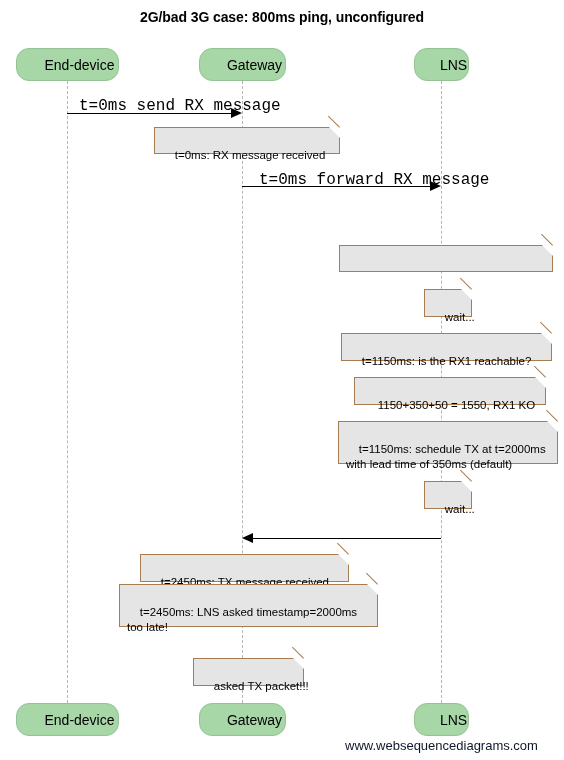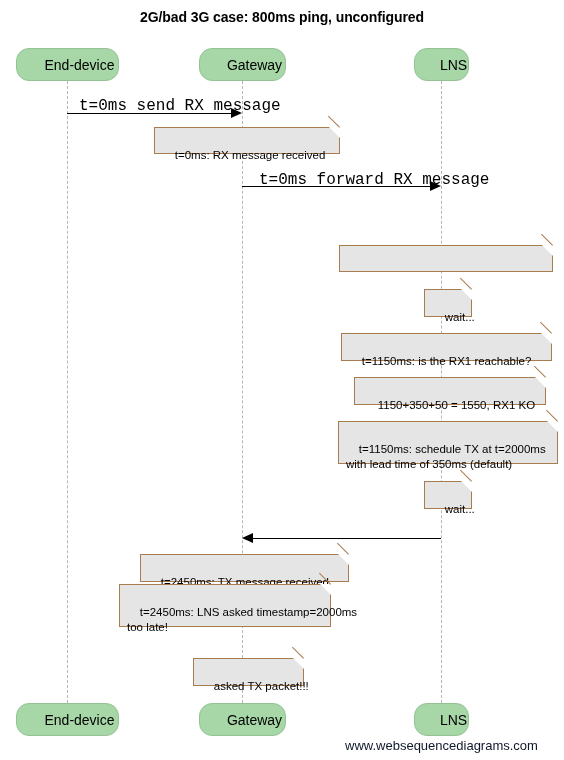--- a/index.html
+++ b/index.html
@@ -186,21 +186,21 @@
 
   <div class="msg-line" style="left:253px; top:538px; width:188px;"></div>
   <div class="arrow-left" style="left:242px; top:533px;"></div>
 
   <div class="note" style="left:134px; top:554px; width:209px; height:28px;">
     <span>t=2450ms: TX message received</span>
     <span class="fold-tri"></span>
     <span class="fold-line"></span>
   </div>
 
-  <div class="note" style="left:113px; top:584px; width:212px; height:43px;">
+  <div class="note" style="left:113px; top:584px; width:259px; height:43px;">
     <span>t=2450ms: LNS asked timestamp=2000ms
 too late!</span>
     <span class="fold-tri"></span>
     <span class="fold-line"></span>
   </div>
 
   <div class="note" style="left:187px; top:658px; width:111px; height:28px;">
     <span>asked TX packet!!!</span>
     <span class="fold-tri"></span>
     <span class="fold-line"></span>

